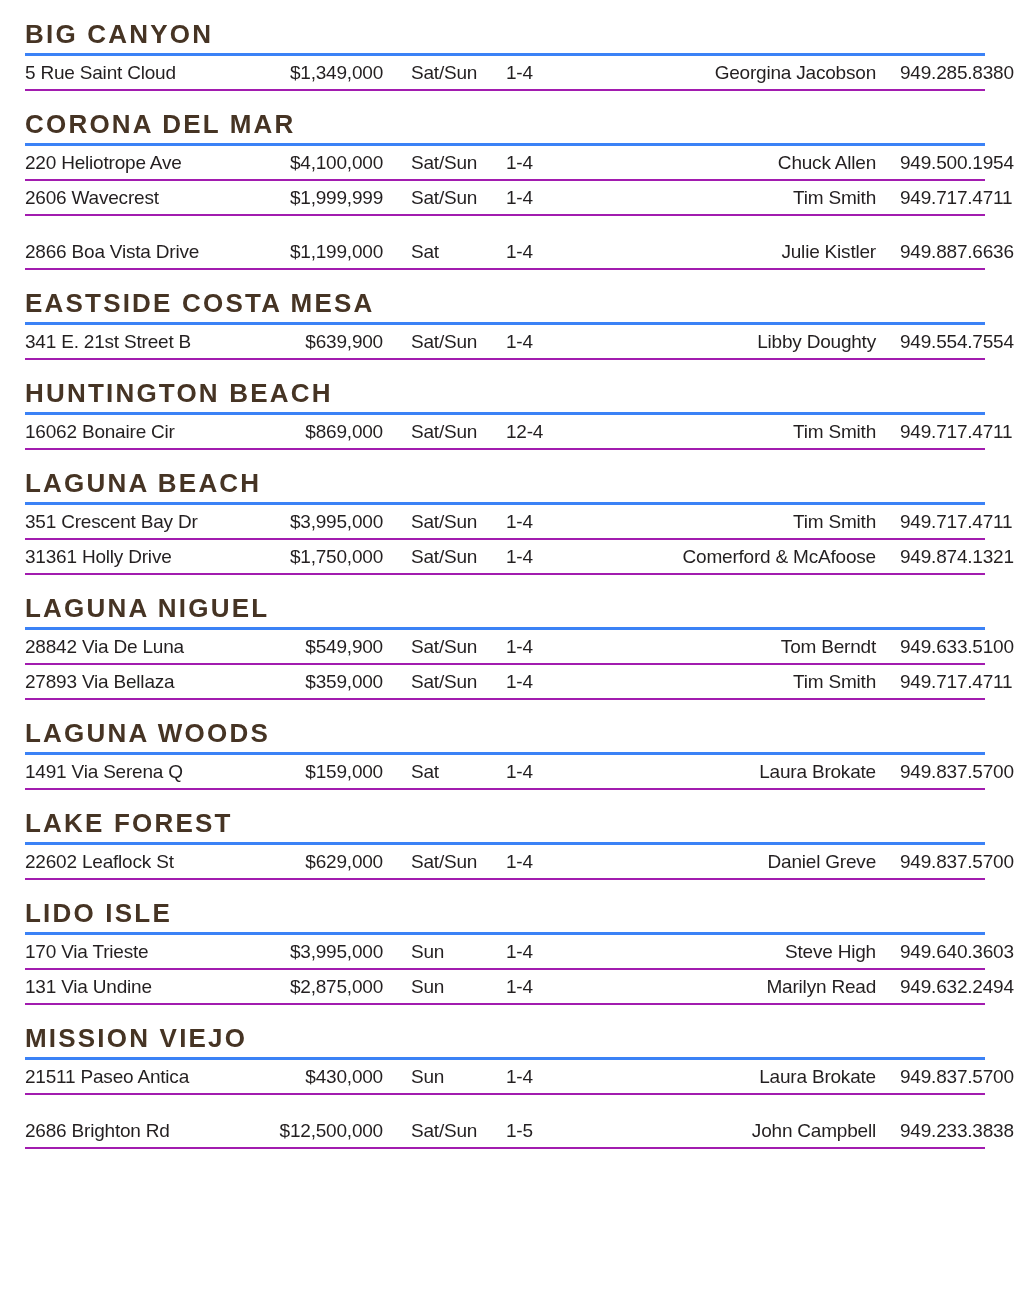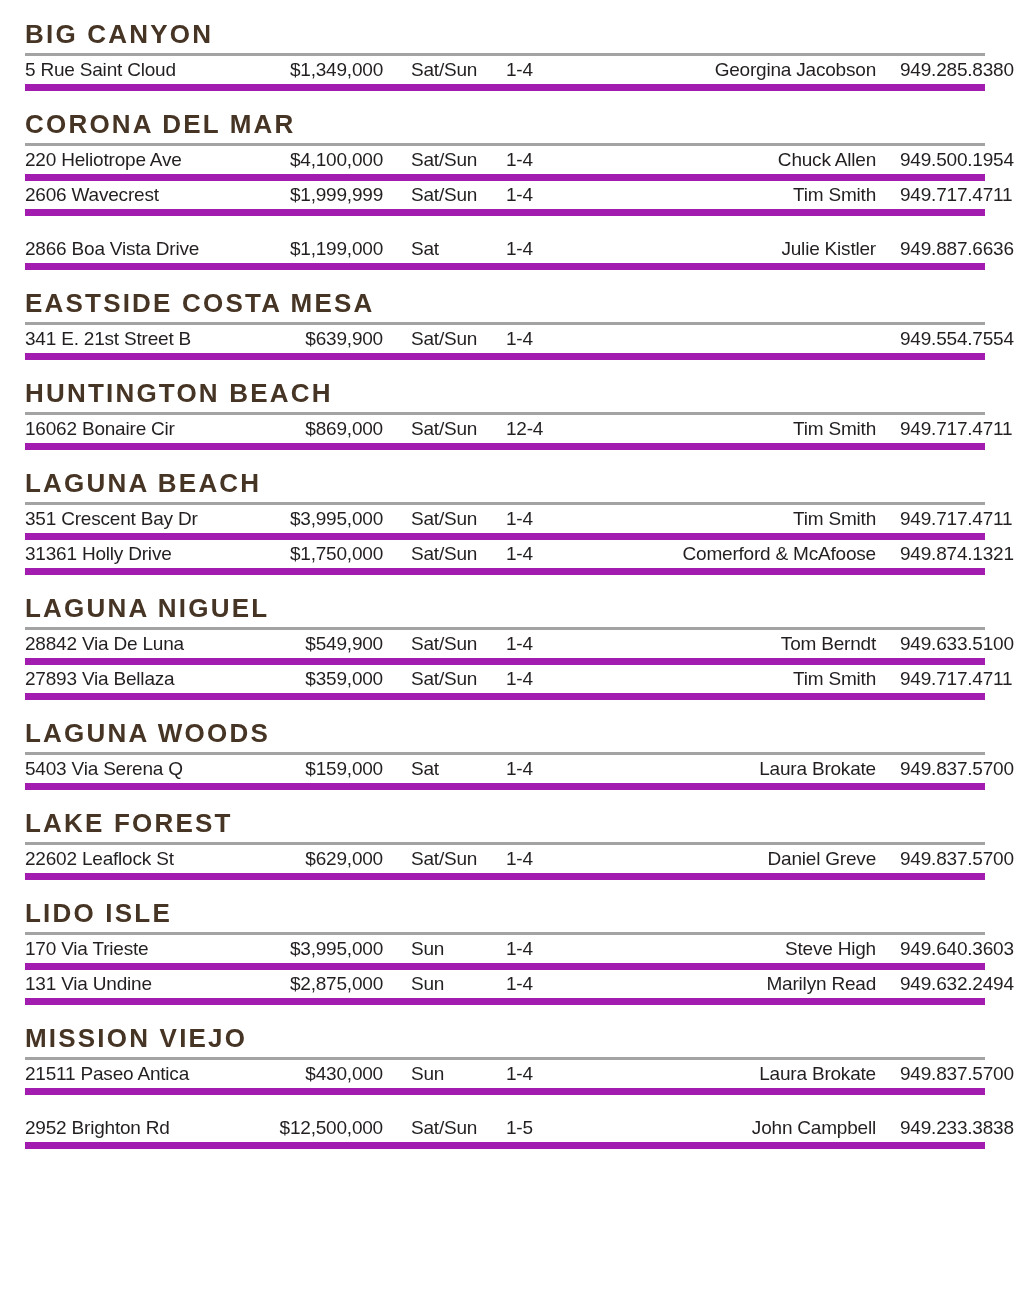--- a/index.html
+++ b/index.html
@@ -16,28 +16,28 @@
   .city-section { margin-top: 19px; }
   .city-section:first-child { margin-top: 0; }
   .city-heading {
     font-family: "Liberation Sans", sans-serif;
     font-weight: bold;
     font-size: 26px;
     line-height: 28px;
     letter-spacing: 2.2px;
     color: #463424;
     padding-bottom: 5px;
-    border-bottom: 3px solid #a3a3a3;
+    border-bottom: 3px solid #3b82f6;
   }
   .listing-row {
     display: grid;
     grid-template-columns: 240px 118px 28px 95px 105px 265px 1fr;
     align-items: center;
     height: 35px;
-    border-bottom: 7px solid #a21caf;
+    border-bottom: 2px solid #a21caf;
     font-size: 19px;
     letter-spacing: -0.2px;
     white-space: nowrap;
   }
   .cell { overflow: visible; }
   .cell.addr   { grid-column: 1; text-align: left; }
   .cell.price  { grid-column: 2; text-align: right; }
   .cell.days   { grid-column: 4; text-align: left; }
   .cell.hours  { grid-column: 5; text-align: left; }
   .cell.agent  { grid-column: 6; text-align: right; }
@@ -87,20 +87,21 @@
         <span class="cell phone">949.887.6636</span>
       </div>
     </section>
     <section class="city-section">
       <h2 class="city-heading">EASTSIDE COSTA MESA</h2>
       <div class="listing-row">
         <span class="cell addr">341 E. 21st Street B</span>
         <span class="cell price">$639,900</span>
         <span class="cell days">Sat/Sun</span>
         <span class="cell hours">1-4</span>
+        <span class="cell agent">Libby Doughty</span>
         <span class="cell phone">949.554.7554</span>
       </div>
     </section>
     <section class="city-section">
       <h2 class="city-heading">HUNTINGTON BEACH</h2>
       <div class="listing-row">
         <span class="cell addr">16062 Bonaire Cir</span>
         <span class="cell price">$869,000</span>
         <span class="cell days">Sat/Sun</span>
         <span class="cell hours">12-4</span>
@@ -142,21 +143,21 @@
         <span class="cell price">$359,000</span>
         <span class="cell days">Sat/Sun</span>
         <span class="cell hours">1-4</span>
         <span class="cell agent">Tim Smith</span>
         <span class="cell phone">949.717.4711</span>
       </div>
     </section>
     <section class="city-section">
       <h2 class="city-heading">LAGUNA WOODS</h2>
       <div class="listing-row">
-        <span class="cell addr">5403 Via Serena Q</span>
+        <span class="cell addr">1491 Via Serena Q</span>
         <span class="cell price">$159,000</span>
         <span class="cell days">Sat</span>
         <span class="cell hours">1-4</span>
         <span class="cell agent">Laura Brokate</span>
         <span class="cell phone">949.837.5700</span>
       </div>
     </section>
     <section class="city-section">
       <h2 class="city-heading">LAKE FOREST</h2>
       <div class="listing-row">
@@ -193,21 +194,21 @@
         <span class="cell addr">21511 Paseo Antica</span>
         <span class="cell price">$430,000</span>
         <span class="cell days">Sun</span>
         <span class="cell hours">1-4</span>
         <span class="cell agent">Laura Brokate</span>
         <span class="cell phone">949.837.5700</span>
       </div>
     </section>
     <section class="city-section">
       <div class="listing-row">
-        <span class="cell addr">2952 Brighton Rd</span>
+        <span class="cell addr">2686 Brighton Rd</span>
         <span class="cell price">$12,500,000</span>
         <span class="cell days">Sat/Sun</span>
         <span class="cell hours">1-5</span>
         <span class="cell agent">John Campbell</span>
         <span class="cell phone">949.233.3838</span>
       </div>
     </section>
   </main>
 
 </body></html>

